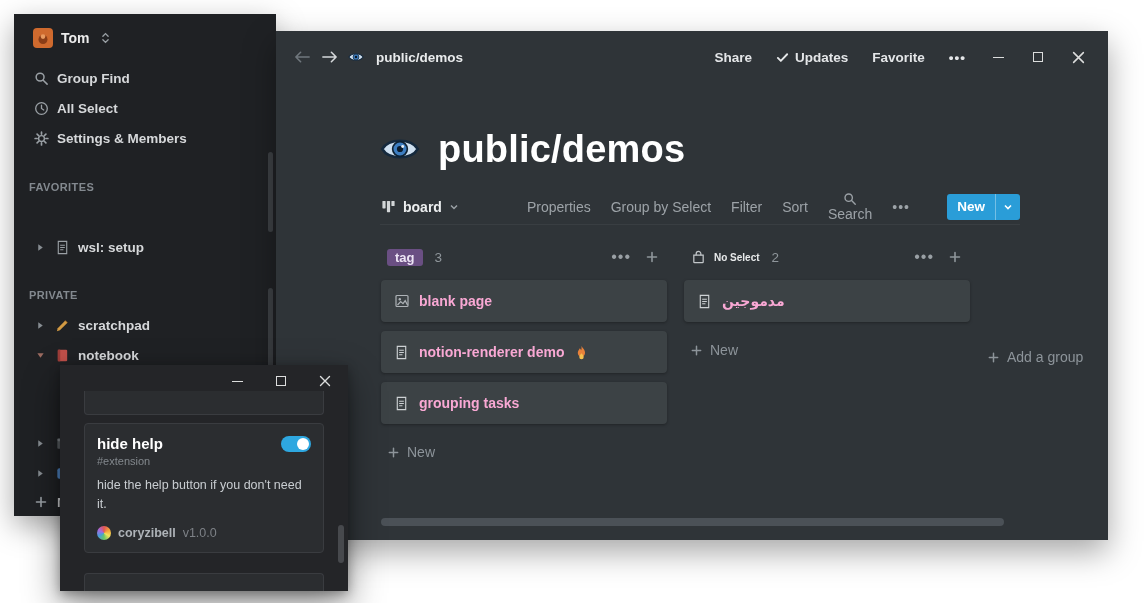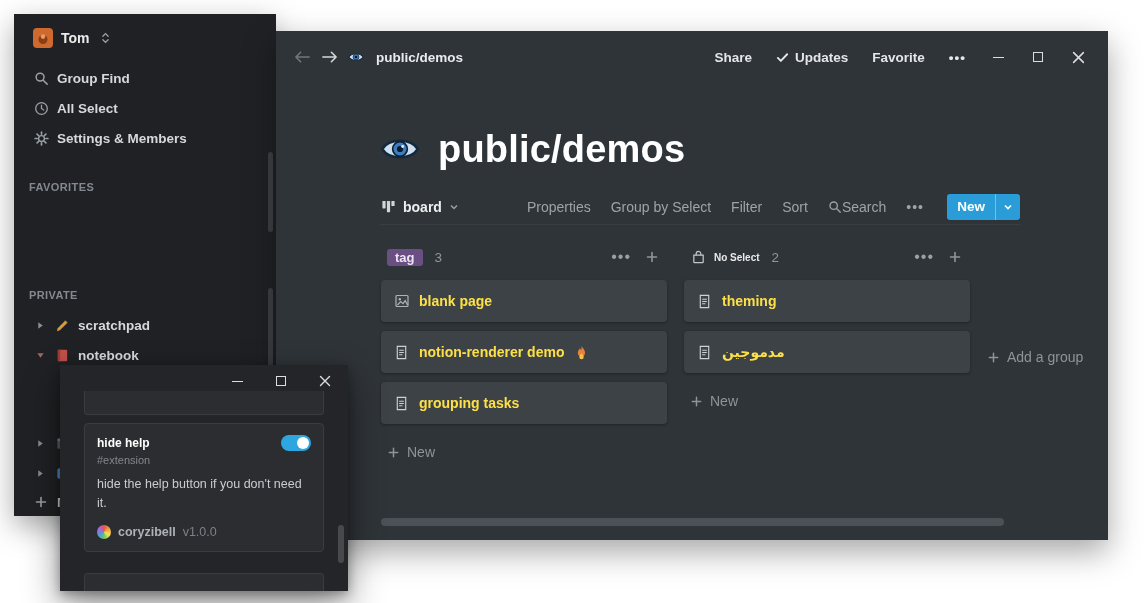--- a/index.html
+++ b/index.html
@@ -44,41 +44,41 @@
                align-items:center; gap:18px; }
   .page-title { font-size:38px; font-weight:700; color:#ffffff; letter-spacing:.2px; }
 
   .viewbar { position:absolute; left:104px; top:158px; width:640px; height:36px;
              display:flex; align-items:center; gap:20px;
              border-bottom:1px solid rgba(255,255,255,.05); }
   .view-current { display:flex; align-items:center; gap:7px; margin-right:48px;
                   color:#eceeef; font-size:14px; font-weight:700; cursor:pointer; }
   .view-current .chev { color:#9aa0a5; display:inline-flex; }
   .vb-item { color:#9da3a8; font-size:14px; cursor:pointer; white-space:nowrap; }
-  .vb-search { display:inline-flex; align-items:center; gap:0; }
+  .vb-search { display:inline-flex; align-items:center; gap:0;flex-direction:column; }
   .new-btn { margin-left:auto; height:26px; display:flex; align-items:center;
              background:#2a9dd8; border-radius:3px; overflow:hidden; cursor:pointer; }
   .new-label { color:#fff; font-size:13.5px; font-weight:700; padding:0 10px; }
   .new-divider { width:1px; align-self:stretch; background:rgba(255,255,255,.35); }
   .new-chevron { width:24px; display:flex; justify-content:center; color:#fff; }
 
   .board { position:absolute; left:105px; top:212px; display:flex; gap:17px; }
   .col { width:286px; }
   .col-hdr { height:28px; display:flex; align-items:center; gap:12px; padding:0 8px 0 6px; }
   .tag-badge { background:#6a4f83; color:#ece4f4; font-size:13px; font-weight:600;
                padding:1px 8px; border-radius:3px; cursor:pointer; }
   .group-name { display:flex; align-items:center; gap:8px; color:#e8eaeb;
                 font-size:10px; font-weight:700; }
   .col-count { color:#8f969b; font-size:13.5px; }
   .hdr-right { margin-left:auto; display:flex; align-items:center; gap:14px; color:#8f969b; }
   .hdr-right .plus { display:inline-flex; cursor:pointer; }
   .card { margin-top:9px; height:42px; background:#3c4245; border-radius:4px;
           box-shadow:0 1px 3px rgba(10,10,10,.35); display:flex; align-items:center;
           gap:9px; padding:0 12px; cursor:pointer; }
-  .card-title { font-size:14px; font-weight:600; color:#fde047; white-space:nowrap; }
+  .card-title { font-size:14px; font-weight:600; color:#f9a8d4; white-space:nowrap; }
   .c-icon { display:inline-flex; width:17px; justify-content:center; }
   .add-new { margin-top:14px; height:28px; display:flex; align-items:center; gap:7px;
              color:#8d949a; font-size:14px; padding-left:6px; cursor:pointer; }
   .add-group { width:160px; padding-top:5px; display:flex; align-items:center; gap:7px;
                color:#8d949a; font-size:14px; cursor:pointer; }
   .h-scrollbar { position:absolute; left:105px; top:487px; width:623px; height:8px;
                  border-radius:4px; background:#4b5157; cursor:pointer; }
 
   
   .popup { position:absolute; left:60px; top:365px; width:288px; height:226px;
@@ -89,21 +89,21 @@
   .popup .winbtn { width:14px; }
   .ext-card { position:absolute; left:24px; top:58px; width:240px; background:#2b2d30;
               border:1px solid #3a3c40; border-radius:4px; padding:11px 12px 12px; }
   .ext-card-partial-top { position:absolute; left:24px; top:26px; width:240px; height:24px;
               background:#2b2d30; border:1px solid #3a3c40; border-top:none;
               border-radius:0 0 4px 4px; }
   .ext-card-partial-bottom { position:absolute; left:24px; top:208px; width:240px; height:18px;
               background:#2b2d30; border:1px solid #3a3c40; border-bottom:none;
               border-radius:4px 4px 0 0; }
   .ext-hdr { display:flex; align-items:center; justify-content:space-between; }
-  .ext-title { font-size:12px; font-weight:700; color:#ffffff;text-align:center; }
+  .ext-title { font-size:15px; font-weight:700; color:#ffffff;text-align:center; }
   .toggle { width:30px; height:16px; border-radius:8px; background:#2ea7e0;
             position:relative; cursor:pointer; }
   .toggle::after { content:""; position:absolute; right:2px; top:2px; width:12px;
                    height:12px; border-radius:50%; background:#fff; }
   .ext-tag { font-size:11px; color:#83888d; margin-top:3px; }
   .ext-desc { font-size:12.5px; color:#c9cdd1; line-height:1.55; margin-top:9px; }
   .ext-footer { display:flex; align-items:center; gap:7px; margin-top:11px; }
   .mini-avatar { width:14px; height:14px; border-radius:50%;
                  background:conic-gradient(#e05656,#f5a33a,#f3e35a,#67c667,#4a9ddd,#a56ae0,#e05656); }
   .ext-author { font-size:12.5px; font-weight:600; color:#aeb3b8; }
@@ -162,20 +162,34 @@
               <path d="M8 1.2v2.1M8 12.7v2.1M1.2 8h2.1M12.7 8h2.1M3.3 3.3l1.5 1.5M11.2 11.2l1.5 1.5M12.7 3.3l-1.5 1.5M4.8 11.2l-1.5 1.5"></path>
             </g>
           </svg>
       </span>
       <span class="side-label">Settings &amp; Members</span>
     </div>
 
     <div class="section-hdr" style="top:167px">FAVORITES</div>
 
 
+    <div class="side-row tree-row" style="top:219px">
+      <span class="toggle-icon">
+        <svg width="9" height="9" viewBox="0 0 10 10">
+            <path d="M2.5 1.5l5 3.5-5 3.5z" fill="#878d92"></path>
+          </svg>
+      </span>
+      <span class="s-icon">
+        <svg width="15" height="15" viewBox="0 0 16 16" fill="none" stroke="#9aa0a5" stroke-width="1.2">
+            <path d="M3.5 1.5h9v13h-9z"></path>
+            <path d="M5.5 5.5h5M5.5 8h5M5.5 10.5h3.5" stroke-width="1.1"></path>
+          </svg>
+      </span>
+      <span class="side-label">wsl: setup</span>
+    </div>
 
     <div class="section-hdr" style="top:275px">PRIVATE</div>
 
     <div class="side-row tree-row" style="top:297px">
       <span class="toggle-icon">
         <svg width="9" height="9" viewBox="0 0 10 10">
             <path d="M2.5 1.5l5 3.5-5 3.5z" fill="#878d92"></path>
           </svg>
       </span>
       <span class="s-icon">
@@ -428,29 +442,20 @@
           <span class="hdr-right">
             <span class="dots">•••</span>
             <span class="plus">
               <svg width="14" height="14" viewBox="0 0 14 14" fill="none" stroke="currentColor" stroke-width="1.6" stroke-linecap="round">
                   <path d="M7 2.5v9M2.5 7h9"></path>
                 </svg>
             </span>
           </span>
         </div>
 
-        <div class="card">
-          <span class="c-icon">
-            <svg width="15" height="15" viewBox="0 0 16 16" fill="none" stroke="#cdd1d4" stroke-width="1.2">
-                <path d="M3.5 1.5h9v13h-9z"></path>
-                <path d="M5.5 5.5h5M5.5 8h5M5.5 10.5h3.5" stroke-width="1.1"></path>
-              </svg>
-          </span>
-          <span class="card-title">theming</span>
-        </div>
 
         <div class="card">
           <span class="c-icon">
             <svg width="15" height="15" viewBox="0 0 16 16" fill="none" stroke="#cdd1d4" stroke-width="1.2">
                 <path d="M3.5 1.5h9v13h-9z"></path>
                 <path d="M5.5 5.5h5M5.5 8h5M5.5 10.5h3.5" stroke-width="1.1"></path>
               </svg>
           </span>
           <span class="card-title">مدموجين</span>
         </div>

